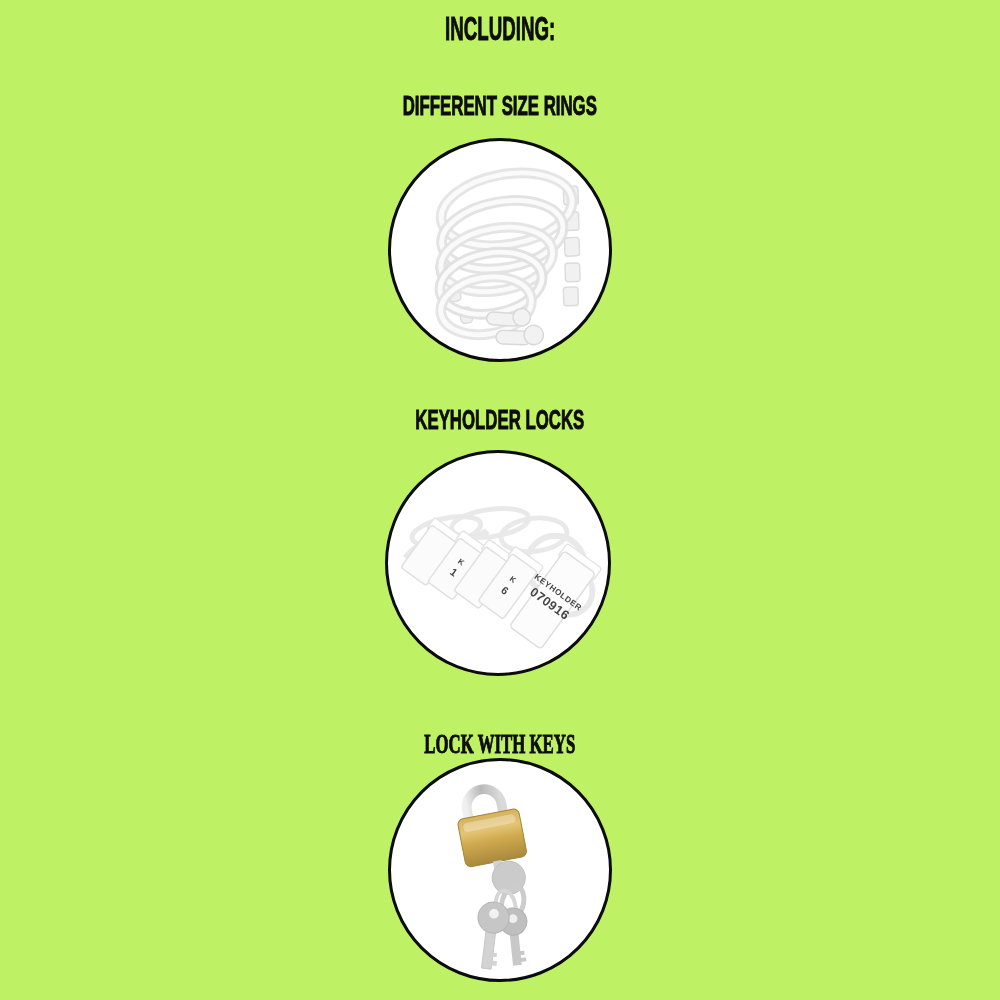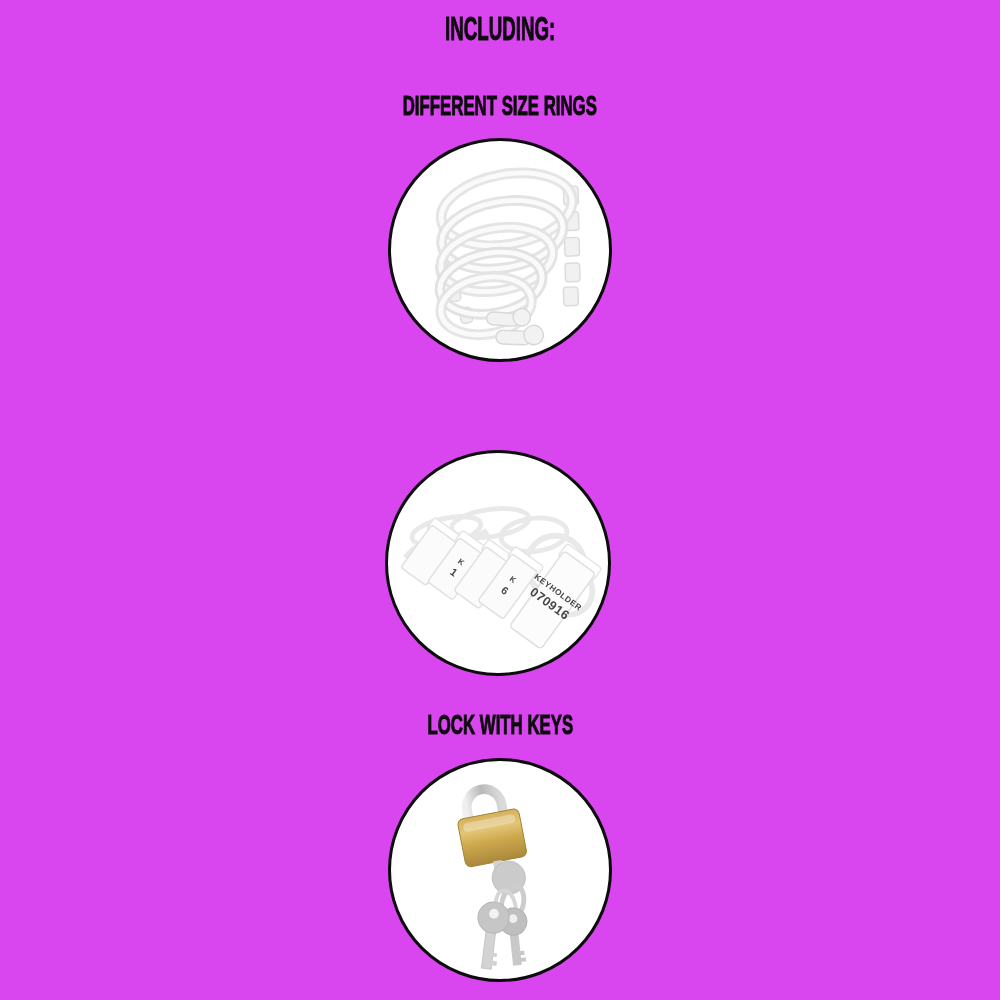--- a/index.html
+++ b/index.html
@@ -1,34 +1,34 @@
 <!DOCTYPE html>
 <html><head>
 <meta charset="utf-8">
 <style>
   html,body{margin:0;padding:0;background:#ffffff;}
   .canvas{
-    position:relative;width:1000px;height:1000px;background:#d946ef;
+    position:relative;width:1000px;height:1000px;background:#bef264;
     font-family:"Liberation Sans", sans-serif;overflow:hidden;
   }
   .heading{
     position:absolute;left:0;width:1000px;margin:0;text-align:center;
     color:#0d0d0d;font-weight:700;line-height:1;white-space:nowrap;
   }
   .heading > span{
     display:inline-block;transform-origin:50% 50%;
     -webkit-text-stroke:1px #0d0d0d;
   }
   .h-top{top:11px;font-size:34px;}
   .h-top > span{transform:scaleX(0.55);}
   .h-section{font-size:28px;}
   .h-section > span{transform:scaleX(0.60);}
   .h-rings{top:92px;}
   .h-keyholder{top:406px;}
-  .h-lock{top:711px;}
+  .h-lock{top:730px;font-family:Liberation Serif, serif;}
   .circle{
     position:absolute;box-sizing:border-box;border:3px solid #0c0c0c;
     border-radius:50%;background:#ffffff;overflow:hidden;
   }
   .c-rings{left:388px;top:138px;width:224px;height:224px;}
   .c-keyholder{left:385px;top:450px;width:226px;height:226px;}
   .c-lock{left:388px;top:758px;width:224px;height:224px;}
   .circle svg{display:block;width:100%;height:100%;}
   svg text{font-family:"Liberation Sans", sans-serif;}
 </style>
@@ -74,20 +74,21 @@
         <g fill="#f2f2f2" stroke="#d8d8d8" stroke-width="1.5">
           <rect x="86" y="176" width="34" height="13" rx="6.5" transform="rotate(14 103 182)"></rect>
           <circle cx="122" cy="184" r="9"></circle>
           <rect x="92" y="196" width="36" height="14" rx="7" transform="rotate(12 110 203)"></rect>
           <circle cx="131" cy="204" r="10"></circle>
         </g>
       </g>
     </svg>
   </div>
 
+  <h2 class="heading h-section h-keyholder"><span>KEYHOLDER LOCKS</span></h2>
   <div class="circle c-keyholder">
     <svg viewBox="0 0 226 226" aria-hidden="true">
 
       <g fill="none" stroke="#e9e9e9">
         <path d="M18 108 q20 -24 50 -20 q22 3 34 -8" stroke-width="7"></path>
         <path d="M30 118 q16 -18 40 -16" stroke-width="6"></path>
         <ellipse cx="60" cy="80" rx="36" ry="13" stroke-width="5" transform="rotate(-12 60 80)"></ellipse>
         <ellipse cx="105" cy="72" rx="40" ry="14" stroke-width="5" transform="rotate(-8 105 72)"></ellipse>
         <ellipse cx="150" cy="84" rx="34" ry="17" stroke-width="5" transform="rotate(-6 150 84)"></ellipse>
         <circle cx="172" cy="115" r="30" stroke-width="6"></circle>

